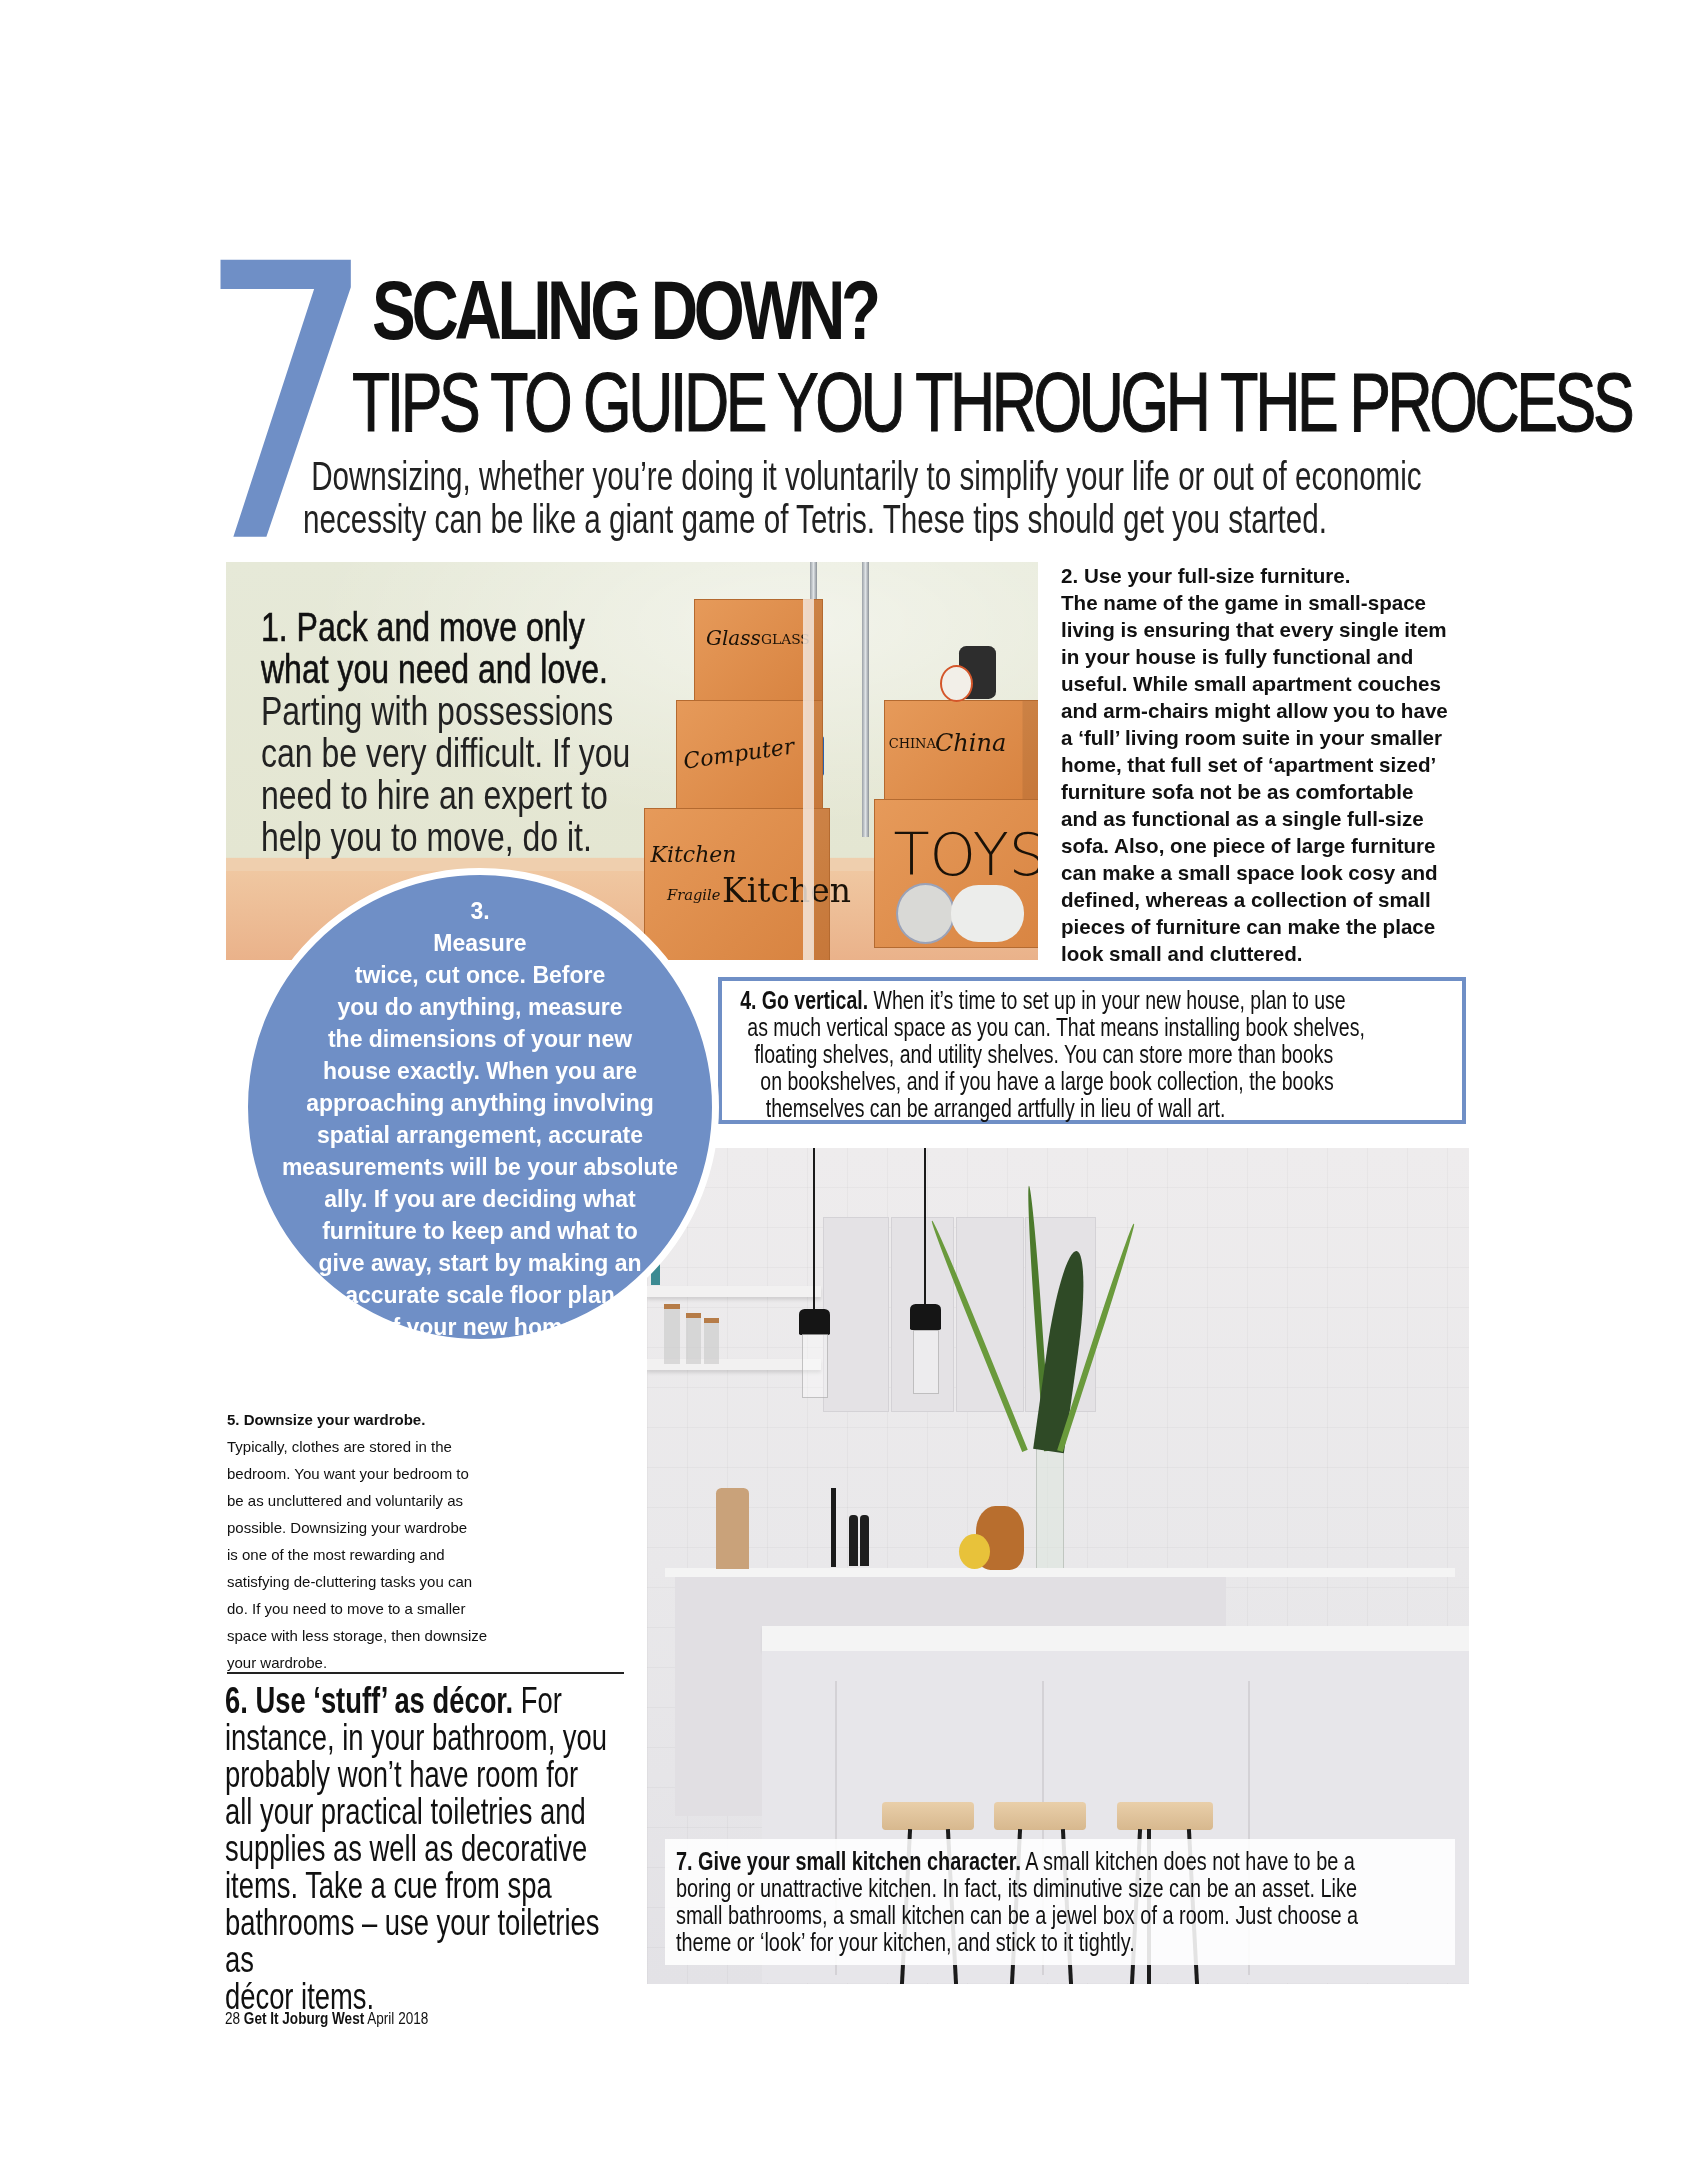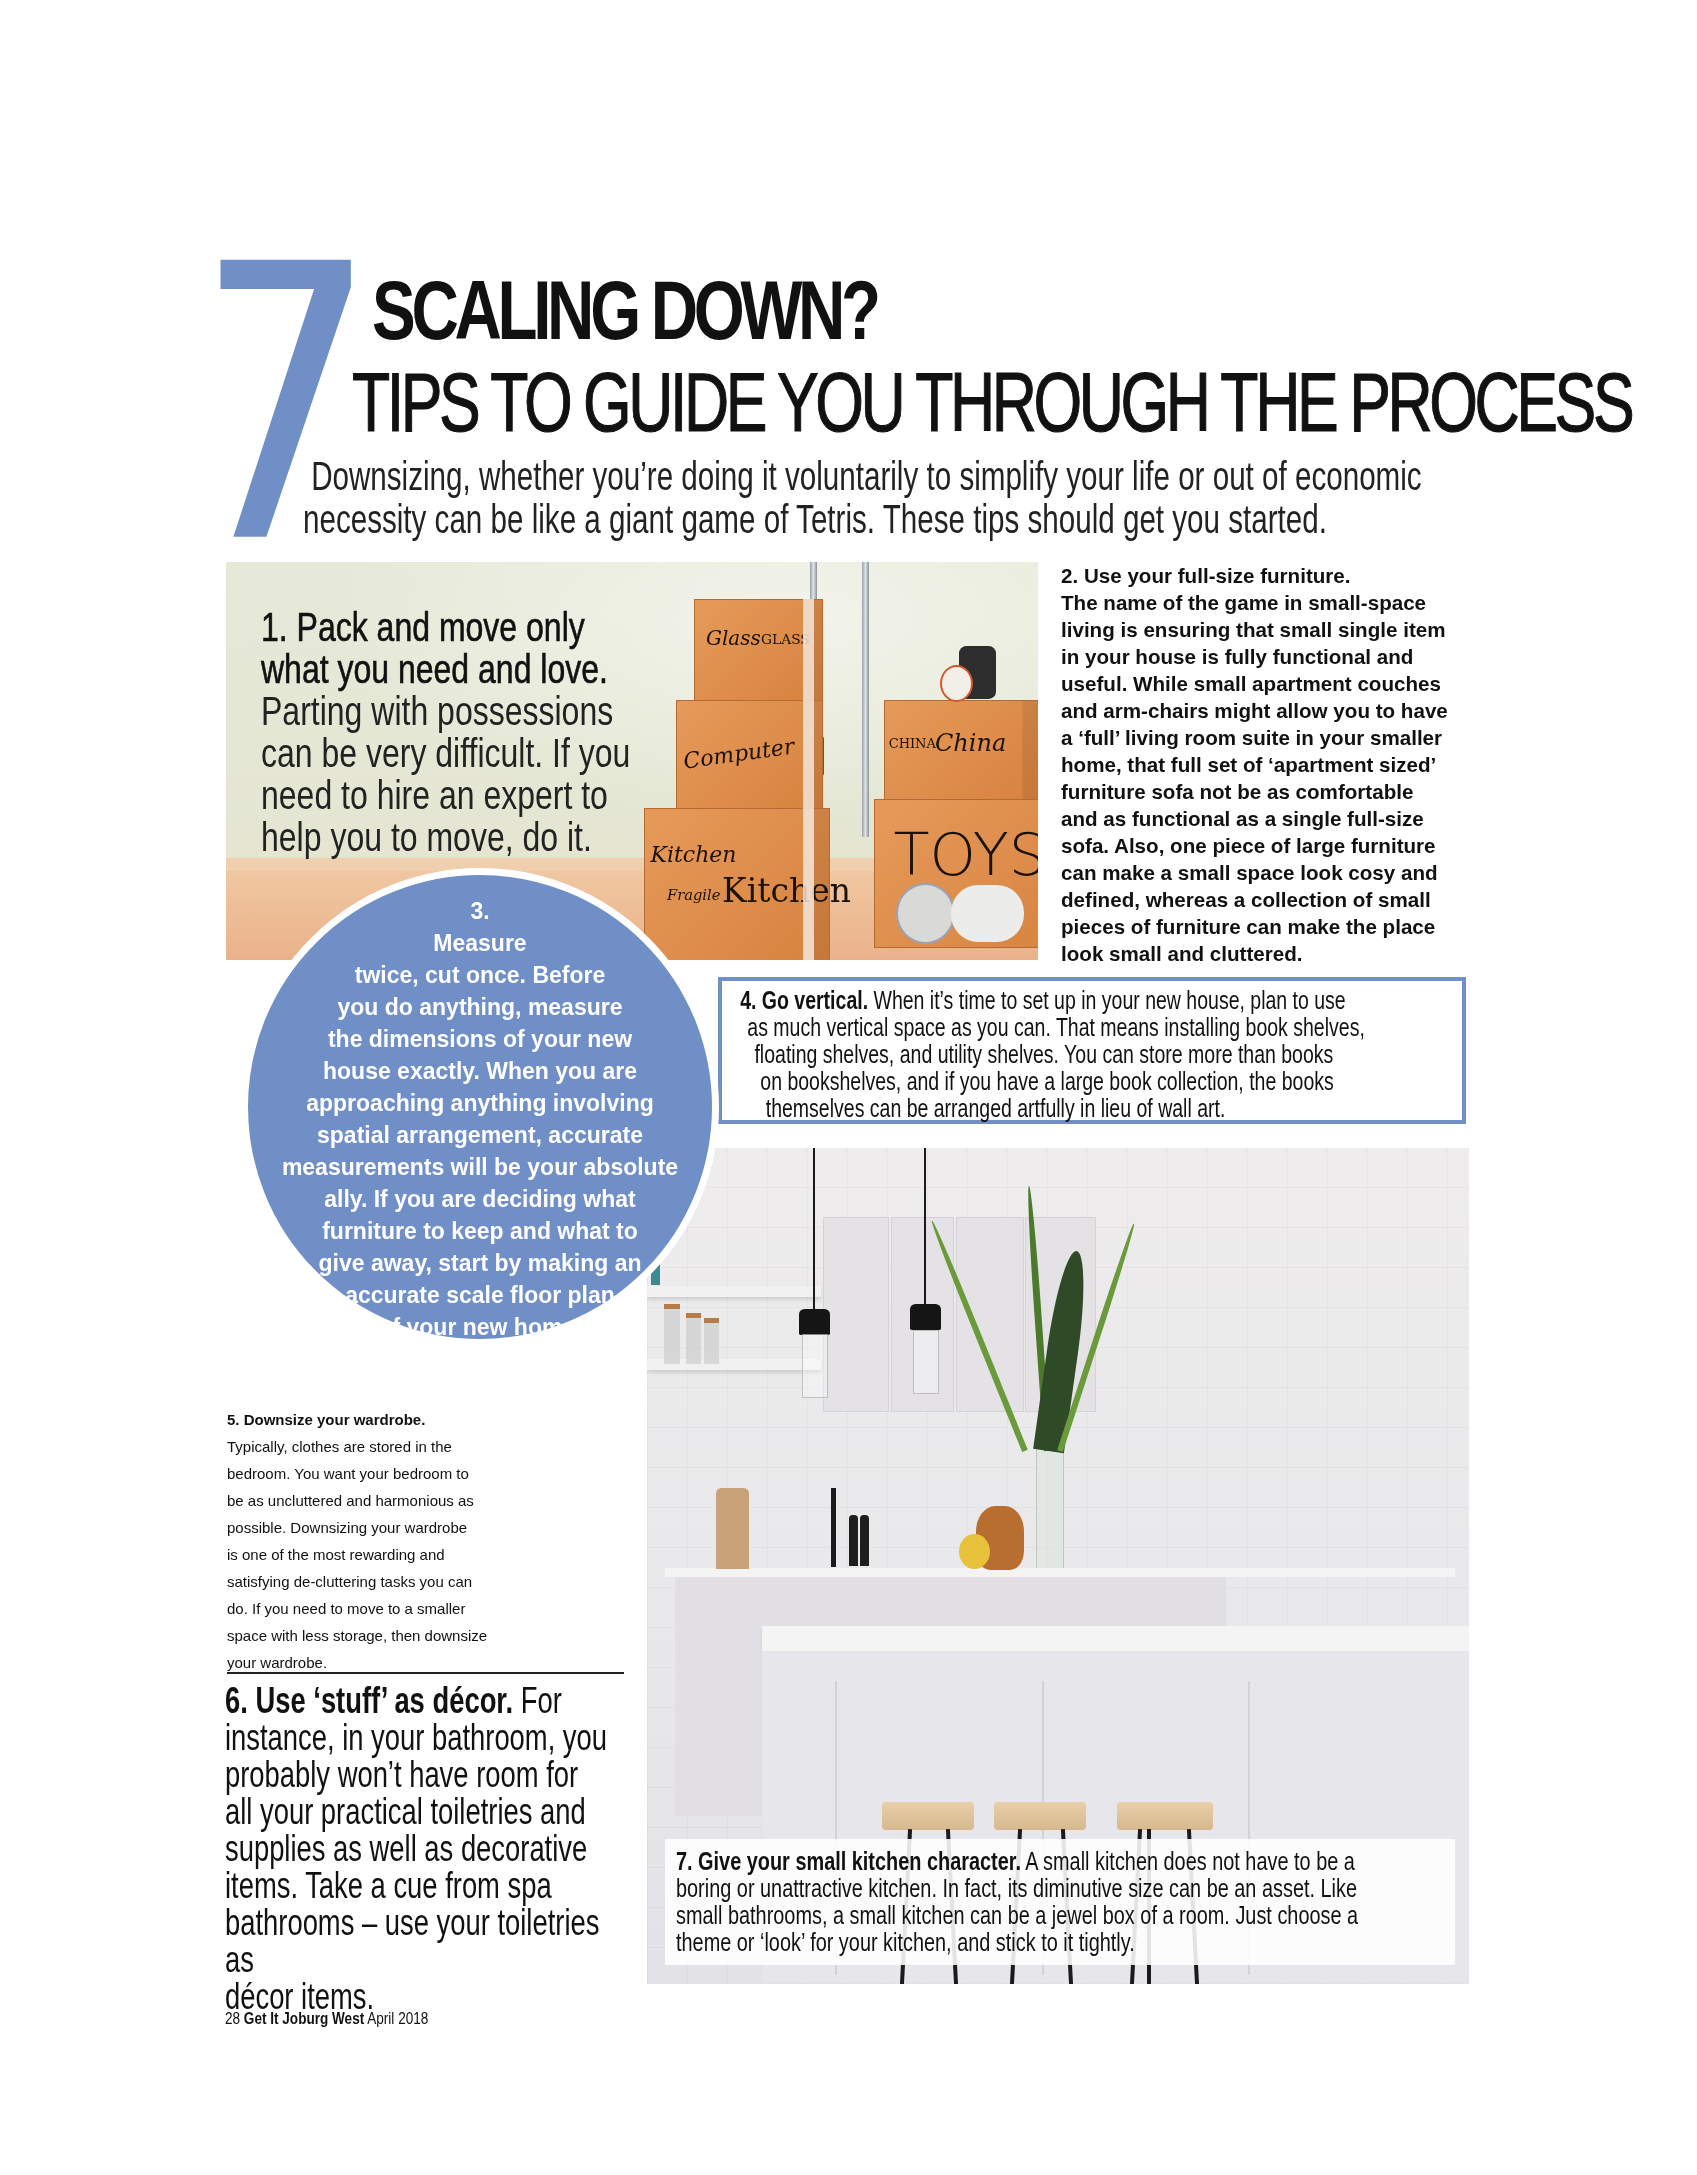--- a/index.html
+++ b/index.html
@@ -183,21 +183,21 @@
     <div class="body">Parting with possessions</div>
     <div class="body">can be very difficult. If you</div>
     <div class="body">need to hire an expert to</div>
     <div class="body">help you to move, do it.</div>
   </div>
 </div>
 
 <div class="abs item2">
   <div>2. Use your full-size furniture.</div>
   <div>The name of the game in small-space</div>
-  <div>living is ensuring that small single item</div>
+  <div>living is ensuring that every single item</div>
   <div>in your house is fully functional and</div>
   <div>useful. While small apartment couches</div>
   <div>and arm-chairs might allow you to have</div>
   <div>a ‘full’ living room suite in your smaller</div>
   <div>home, that full set of ‘apartment sized’</div>
   <div>furniture sofa not be as comfortable</div>
   <div>and as functional as a single full-size</div>
   <div>sofa. Also, one piece of large furniture</div>
   <div>can make a small space look cosy and</div>
   <div>defined, whereas a collection of small</div>
@@ -298,21 +298,21 @@
       <div>small bathrooms, a small kitchen can be a jewel box of a room. Just choose a</div>
       <div>theme or ‘look’ for your kitchen, and stick to it tightly.</div>
     </div>
   </div>
 </div>
 
 <div class="abs item5">
   <div><b>5. Downsize your wardrobe.</b></div>
   <div>Typically, clothes are stored in the</div>
   <div>bedroom. You want your bedroom to</div>
-  <div>be as uncluttered and harmonious as</div>
+  <div>be as uncluttered and voluntarily as</div>
   <div>possible. Downsizing your wardrobe</div>
   <div>is one of the most rewarding and</div>
   <div>satisfying de-cluttering tasks you can</div>
   <div>do. If you need to move to a smaller</div>
   <div>space with less storage, then downsize</div>
   <div>your wardrobe.</div>
 </div>
 <div class="abs rule"></div>
 
 <div class="abs item6">

